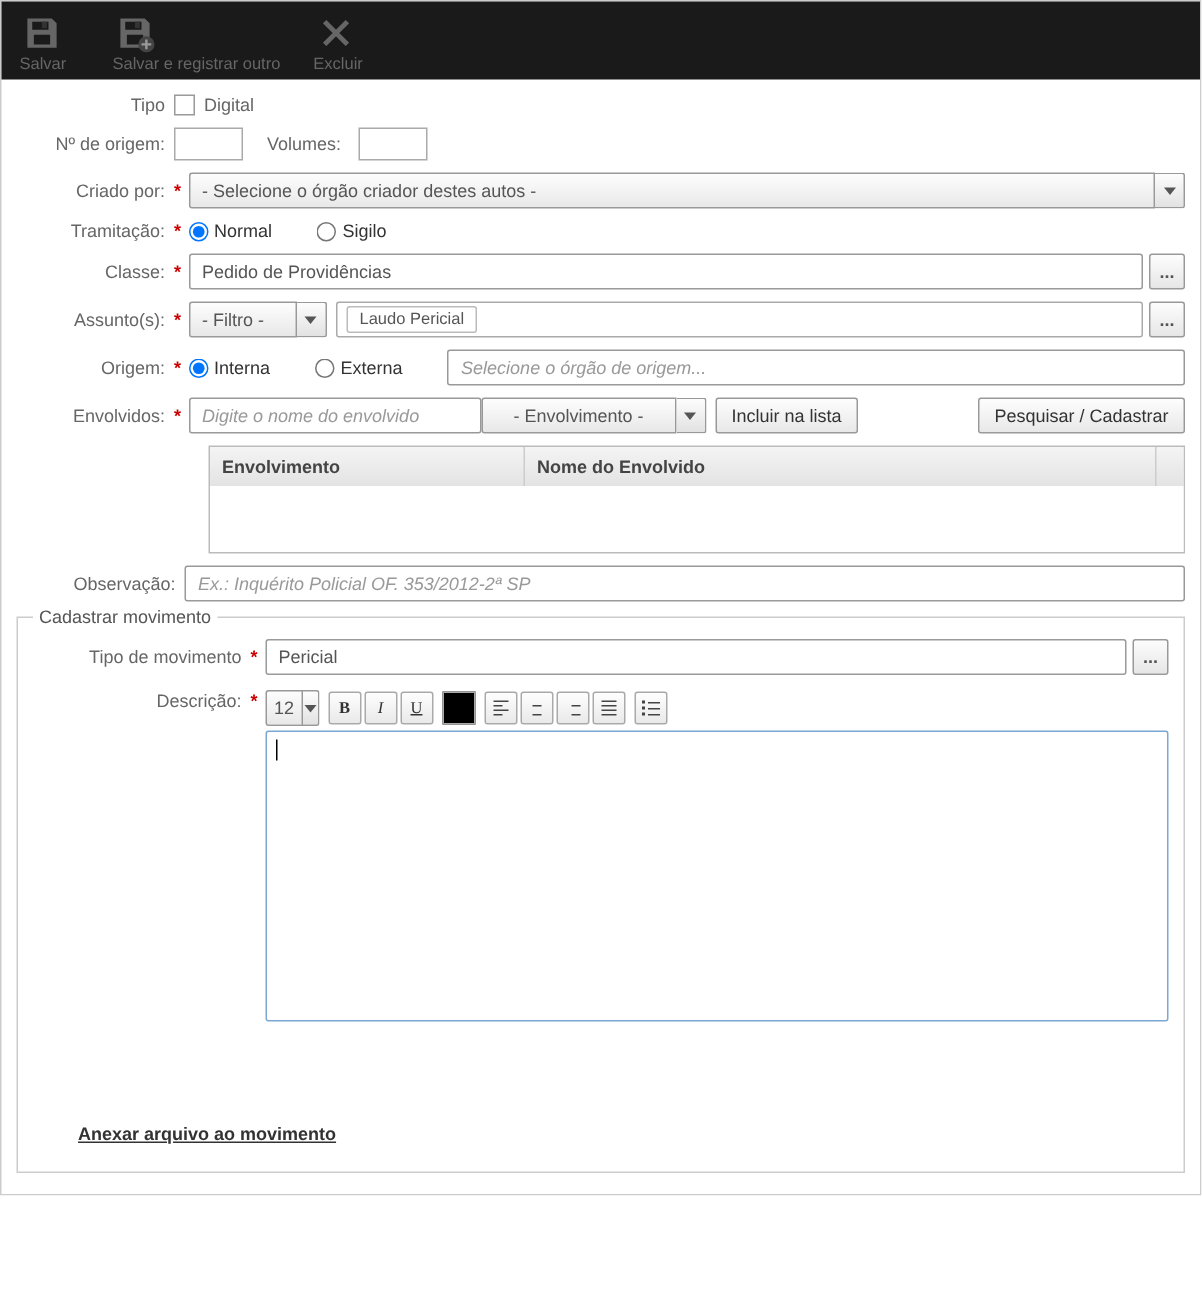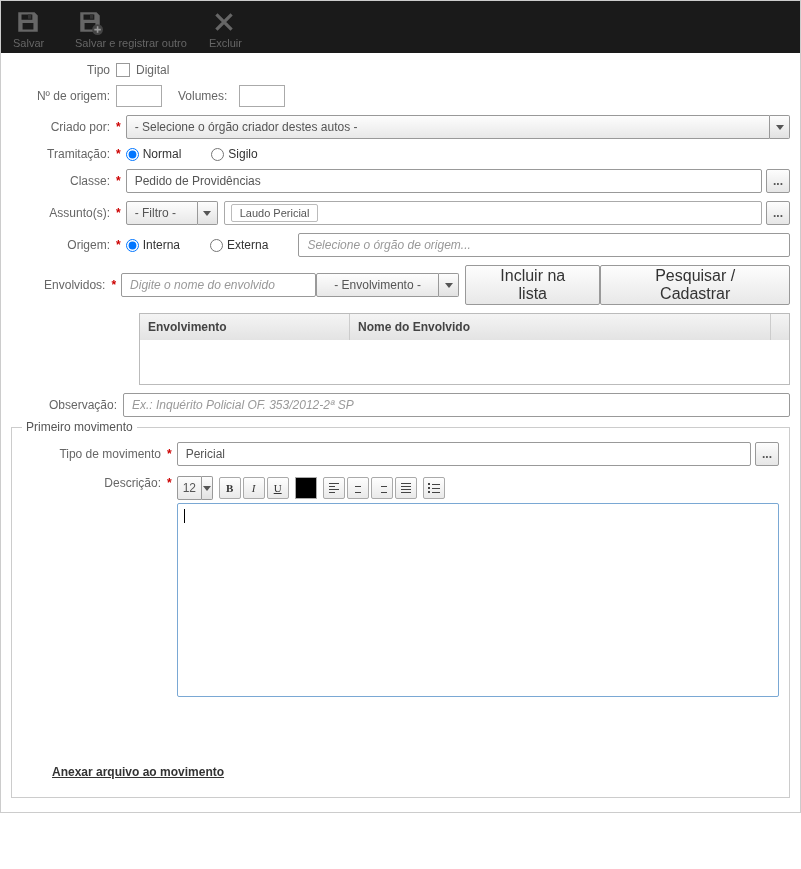--- a/index.html
+++ b/index.html
@@ -46,22 +46,22 @@
     padding: 0 8px; font-size: 12px; background: #fff;
   }
   .combo-inp-plain::placeholder { font-style: italic; color: #999; }
 
   .btn-sq {
     width: 24px; height: 24px; border: 1px solid #999; border-radius: 2px;
     background: linear-gradient(#fdfdfd, #e6e6e6);
     display: flex; align-items: center; justify-content: center; font-weight: bold; color: #555;
   }
   .btn {
-    height: 40px; padding: 0 20px; border: 1px solid #999; border-radius: 2px;
-    background: linear-gradient(#fdfdfd, #e8e8e8); font-size: 16px; color: #333;
+    height: 24px; padding: 0 10px; border: 1px solid #999; border-radius: 2px;
+    background: linear-gradient(#fdfdfd, #e8e8e8); font-size: 12px; color: #333;
   }
 
   .small-select { width: 92px; display: flex; }
   .small-select .select-inp { flex: 1; }
   .tag-box {
     height: 24px; padding: 0 10px; border: 1px solid #aaa; border-radius: 2px;
     display: flex; align-items: center; font-size: 12px; color: #555; margin-left: 6px;
     background: #fff;
   }
   .text-plain { font-style: normal; color: #555; }
@@ -245,21 +245,21 @@
       </div>
       <div class="tbl-body"></div>
     </div>
 
     <div class="row">
       <div class="lbl" style="width:112px;">Observação:</div>
       <input type="text" class="combo-inp-plain" placeholder="Ex.: Inquérito Policial OF. 353/2012-2ª SP" style="">
     </div>
 
     <div class="fset">
-      <span class="fset-title">Primeiro movimento</span>
+      <span class="fset-title">Cadastrar movimento</span>
 
       <div class="row">
         <div class="mov-lbl">Tipo de movimento</div>
         <span class="req">*</span>
         <input type="text" class="combo-inp-plain text-plain" value="Pericial" style="">
         <div class="btn-sq" style="margin-left:4px;">...</div>
       </div>
 
       <div class="row" style="align-items:flex-start; margin-top:10px;">
         <div class="mov-lbl">Descrição:</div>

